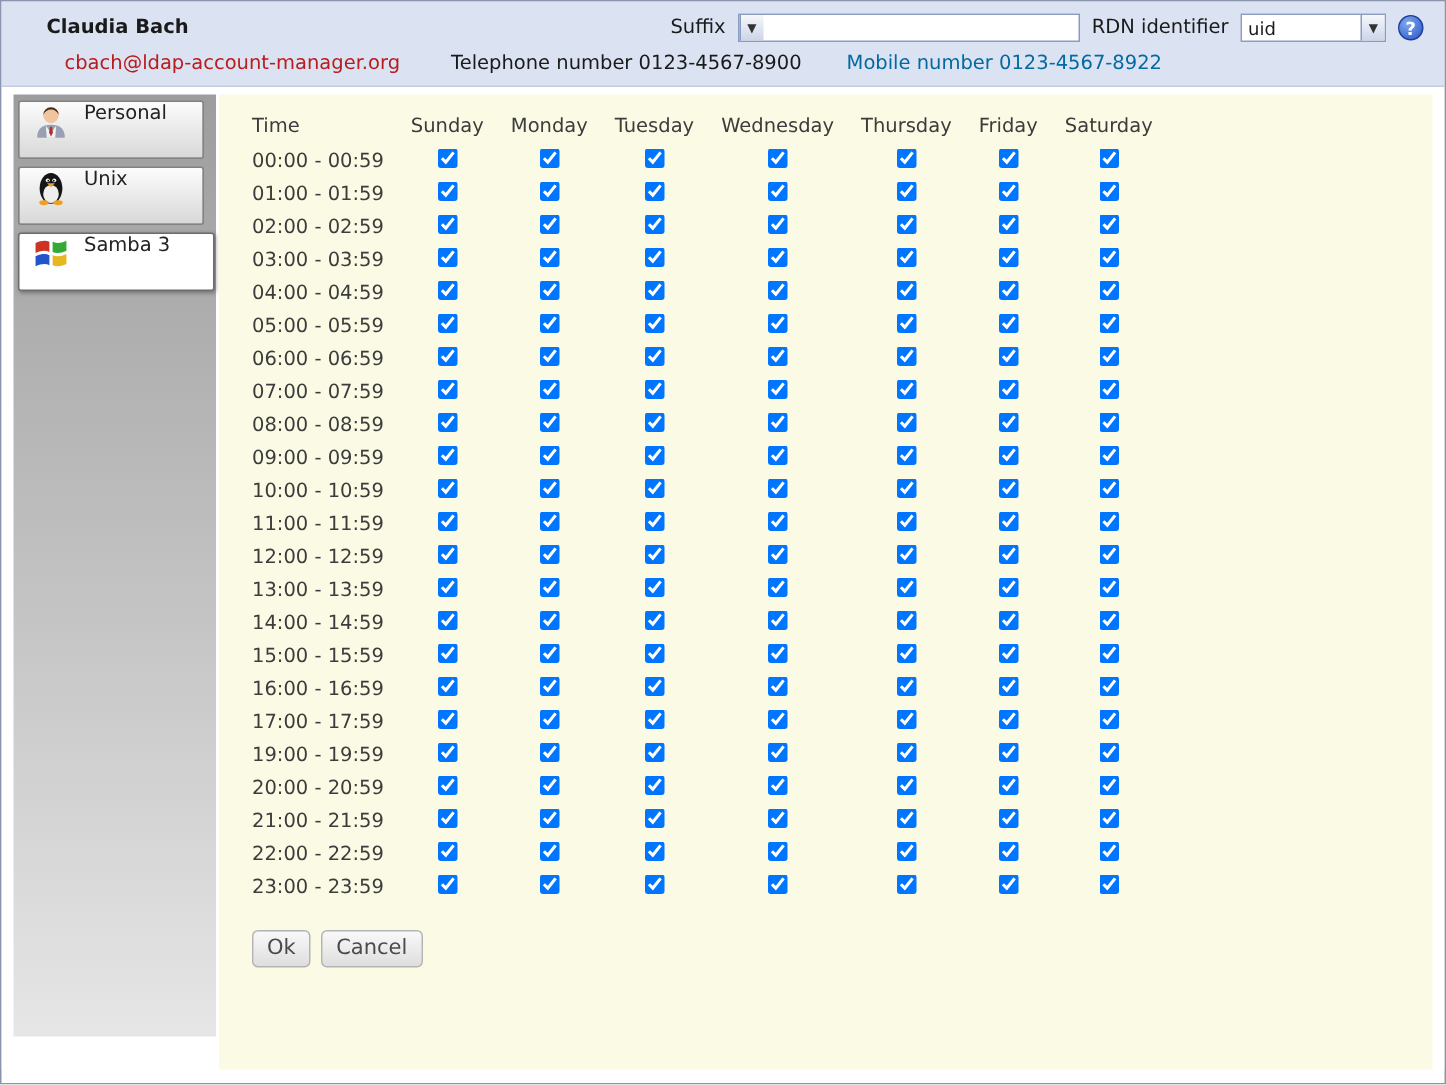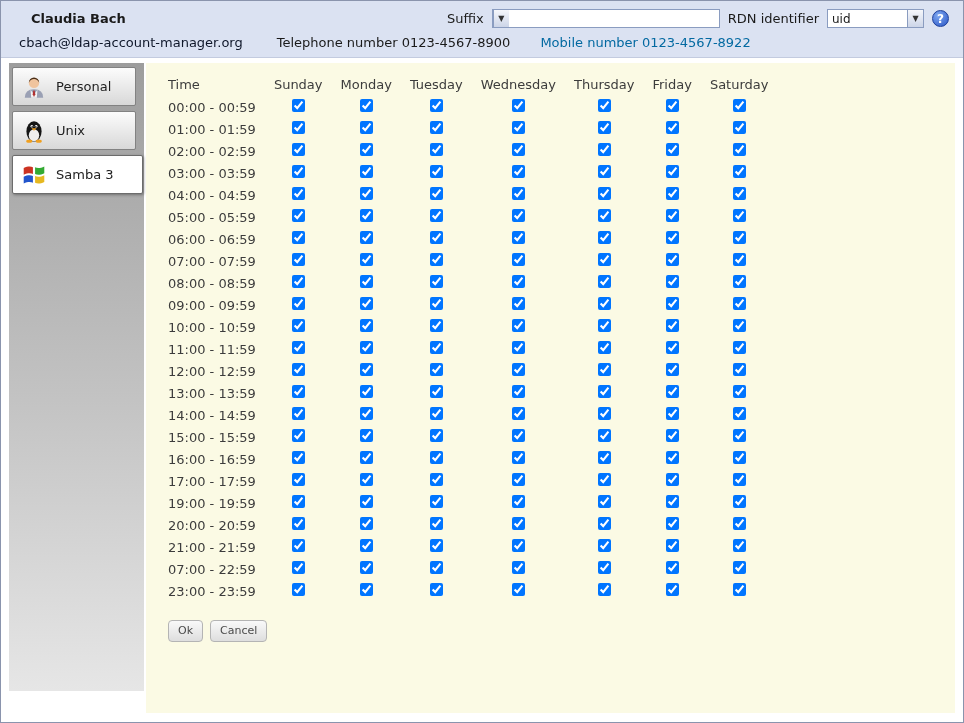--- a/index.html
+++ b/index.html
@@ -30,36 +30,36 @@
   .suffix-select { width:228px; }
   .rdn-select { width:97px; }
   .help-icon {
     width:17px; height:17px; border-radius:50%;
     background:radial-gradient(circle at 35% 30%, #7fa8f0, #2a56c6);
     color:#fff; font-weight:bold; font-size:12px;
     display:flex; align-items:center; justify-content:center; cursor:pointer;
     border:1px solid #1d3f9b;
   }
   .header-row2 { display:flex; align-items:center; margin-top:7px; }
-  .email-link { color:#0f172a; text-decoration:none; margin-left:4px; cursor:pointer; }
+  .email-link { color:#b91c1c; text-decoration:none; margin-left:28px; cursor:pointer; }
   .phone { margin-left:34px; color:#1a1a1a; }
   .mobile { margin-left:30px; color:#0369a1; }
 
   
   .body { display:flex; padding:5px 8px 0 8px; background:#fff; }
   .sidebar {
     width:135px; min-width:135px; height:628px;
     background:linear-gradient(to bottom, #9d9d9d 0%, #c4c4c4 55%, #e6e6e6 100%);
     padding-top:4px;
   }
   .tab {
     width:124px; height:39px; margin:0 0 5px 3px;
     background:linear-gradient(#fcfcfc,#d8d8d8);
     border:1px solid #828282; border-radius:2px;
-    display:flex; align-items:center; gap:9px; padding-left:8px; cursor:pointer;
+    display:flex; align-items:flex-start; gap:9px; padding-left:8px; cursor:pointer;
   }
   .tab.active {
     width:131px; background:#fff; border-color:#6c6c6c;
     box-shadow:1px 1px 3px rgba(0,0,0,0.35);
   }
   .tab .icon { width:26px; height:26px; flex:0 0 26px; }
   .tab .icon svg { width:100%; height:100%; display:block; }
   .tab-label { color:#222; }
 
   .content {
@@ -70,21 +70,21 @@
   
   .hours-table { border-collapse:collapse; color:#3c3c3c; }
   .hours-table th { font-weight:normal; text-align:center; padding:2px 9px 4px 9px; white-space:nowrap; }
   .hours-table th.time-col { text-align:left; padding-left:0; padding-right:24px; }
   .hours-table td { text-align:center; padding:1px 9px; height:22px; }
   .hours-table td.time-cell { text-align:left; padding-left:0; white-space:nowrap; }
   .hours-table input[type=checkbox] { width:13px; height:13px; margin:0; cursor:pointer; }
 
   .buttons { margin-top:18px; display:flex; gap:7px; }
   .btn {
-    font-family:inherit; font-size:11px; color:#4a4a4a;
+    font-family:inherit; font-size:14px; color:#4a4a4a;
     background:linear-gradient(#f9f9f9,#dedede);
     border:1px solid #b4b4b4; border-radius:4px;
     padding:3px 9px 4px 9px; cursor:pointer;
   }
 </style>
 </head>
 <body>
 
 <div class="window">
 
@@ -373,21 +373,21 @@
               <td class="time-cell">21:00 - 21:59</td>
               <td><input type="checkbox" checked="" style=""></td>
               <td><input type="checkbox" checked="" style=""></td>
               <td><input type="checkbox" checked="" style=""></td>
               <td><input type="checkbox" checked="" style=""></td>
               <td><input type="checkbox" checked="" style=""></td>
               <td><input type="checkbox" checked="" style=""></td>
               <td><input type="checkbox" checked="" style=""></td>
             </tr>
             <tr>
-              <td class="time-cell">07:00 - 22:59</td>
+              <td class="time-cell">22:00 - 22:59</td>
               <td><input type="checkbox" checked="" style=""></td>
               <td><input type="checkbox" checked="" style=""></td>
               <td><input type="checkbox" checked="" style=""></td>
               <td><input type="checkbox" checked="" style=""></td>
               <td><input type="checkbox" checked="" style=""></td>
               <td><input type="checkbox" checked="" style=""></td>
               <td><input type="checkbox" checked="" style=""></td>
             </tr>
             <tr>
               <td class="time-cell">23:00 - 23:59</td>

